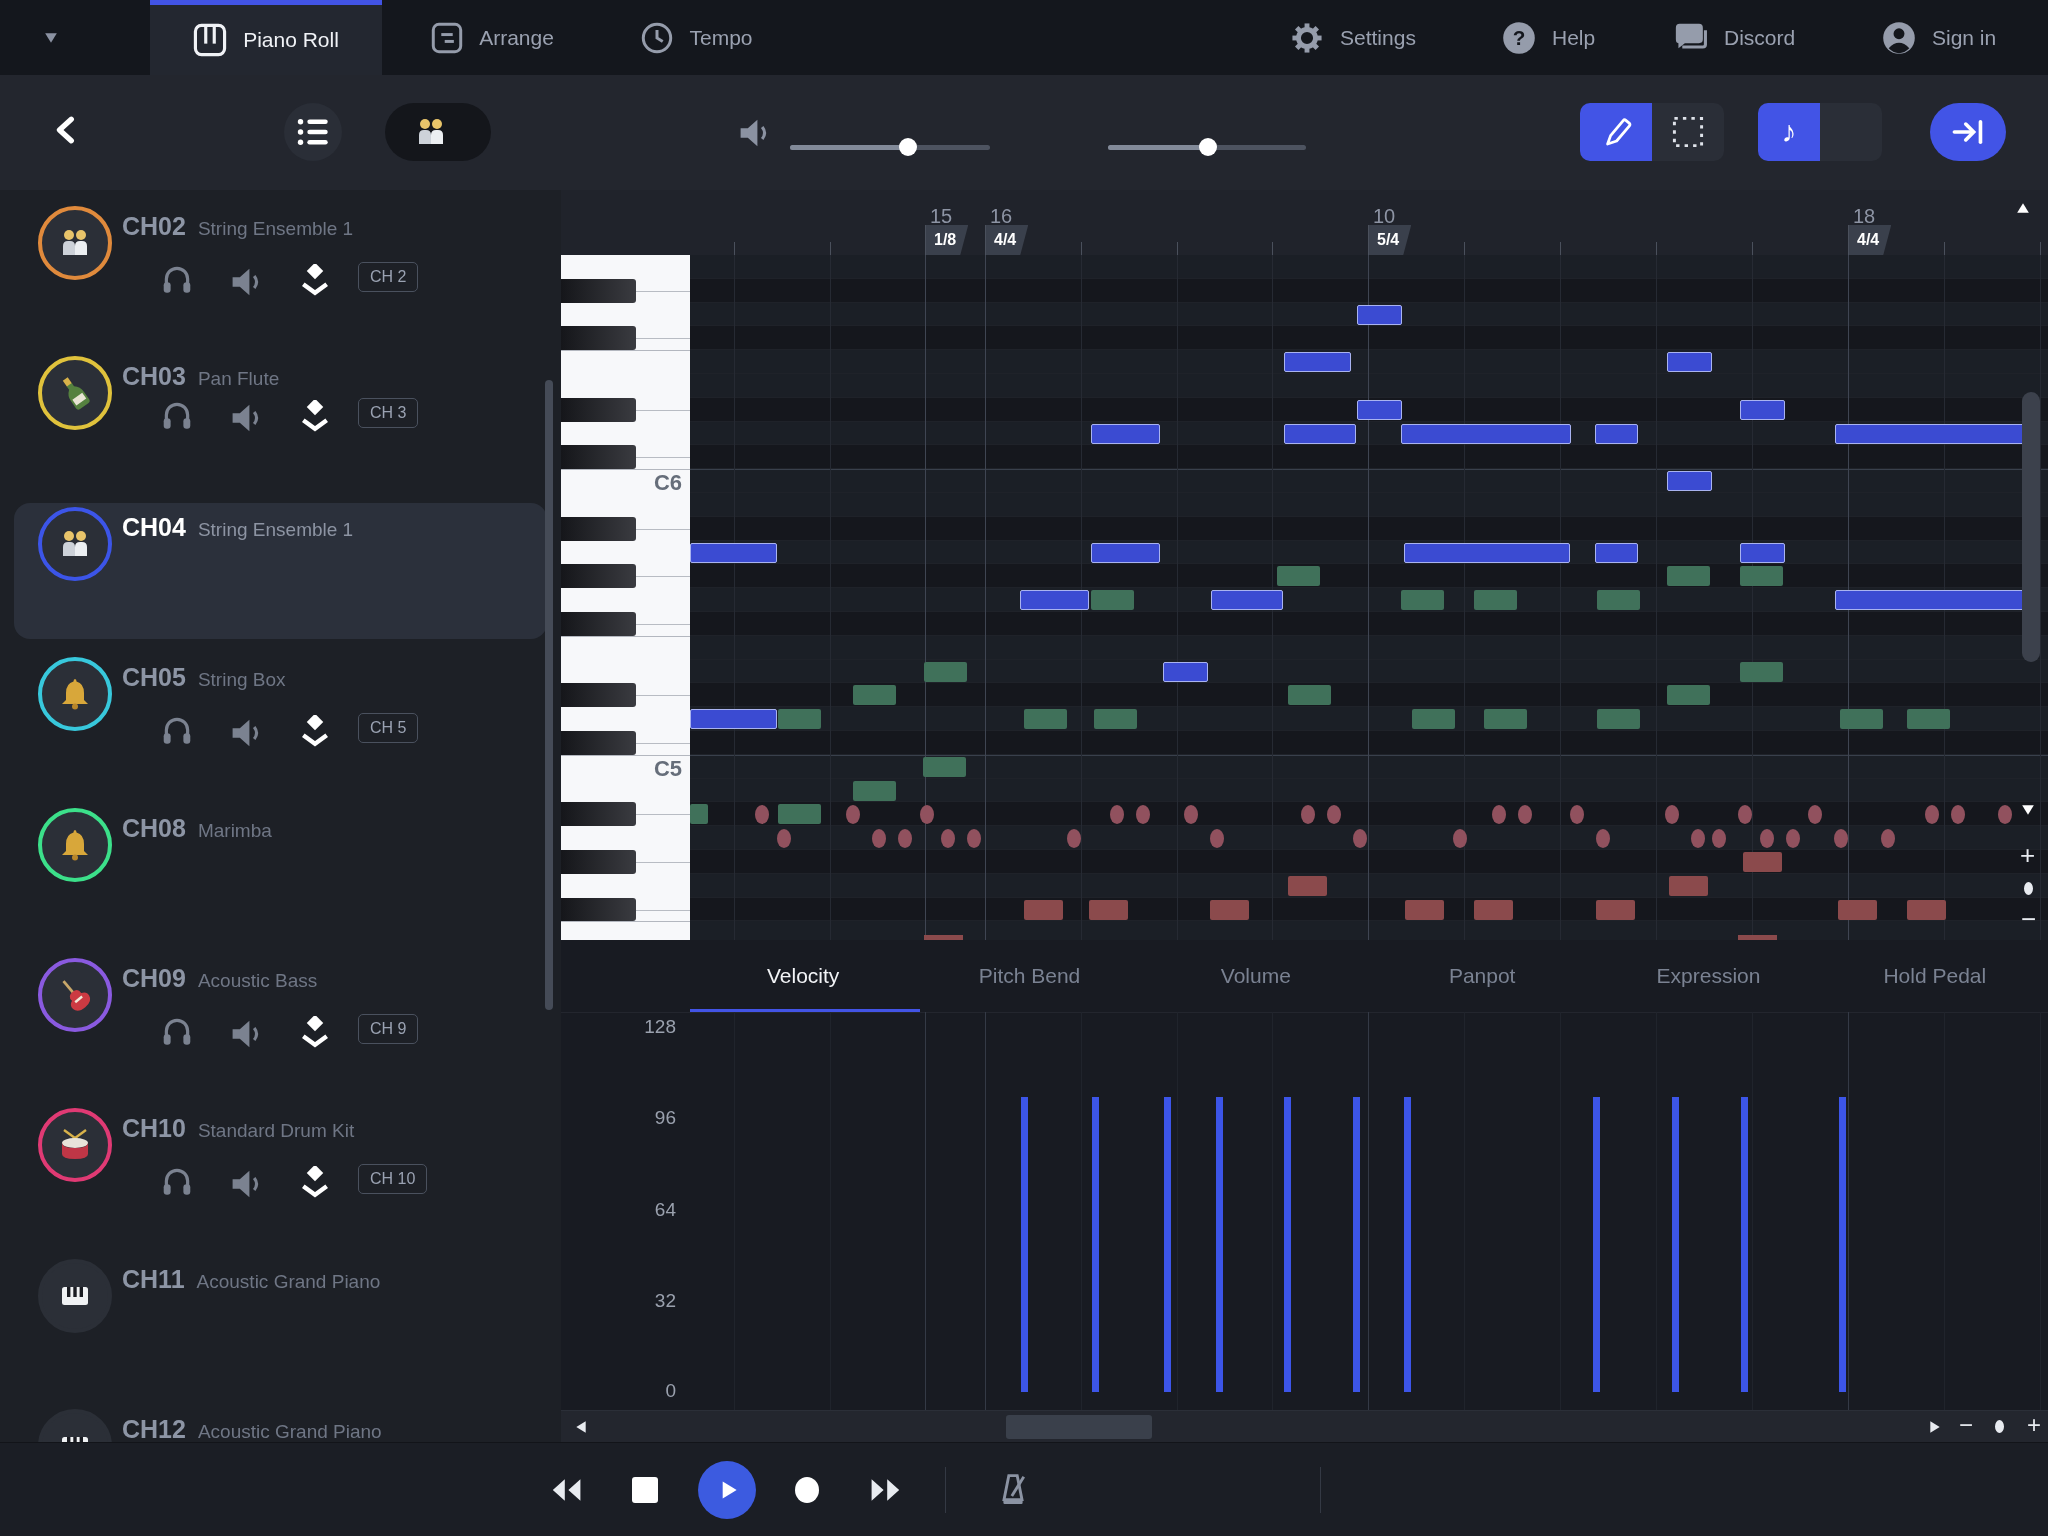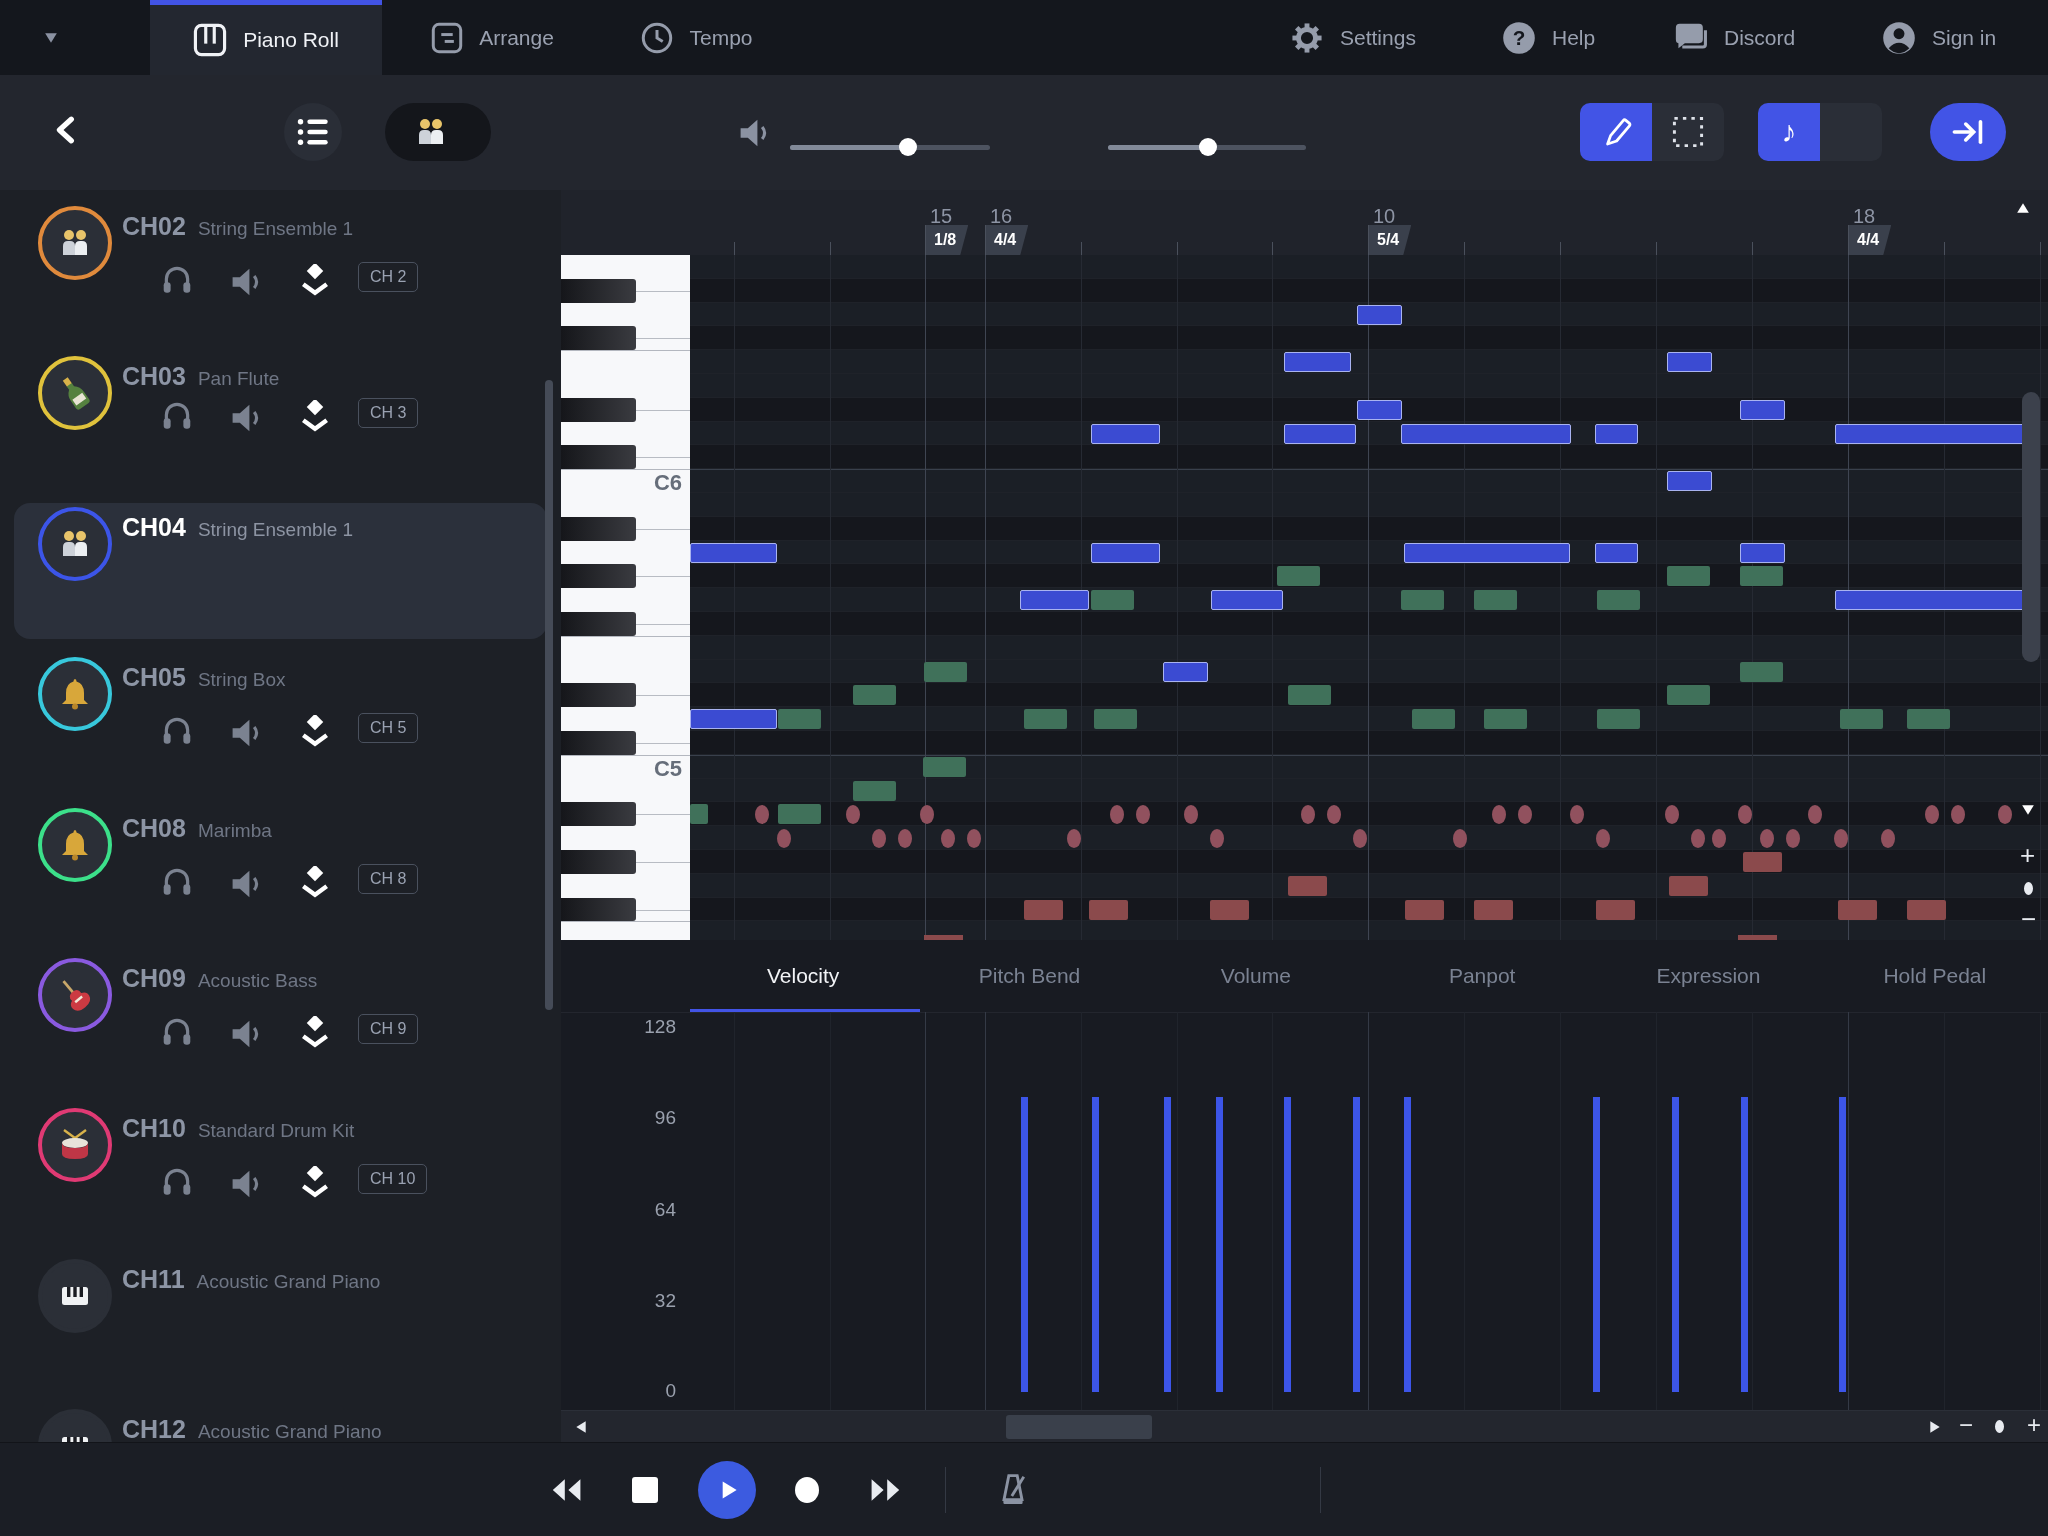--- a/index.html
+++ b/index.html
@@ -320,36 +320,20 @@
       <div class="abs track-item" style="top: 613.6px;">
         <div class="abs avatar" style="border: 4px solid rgb(60, 224, 138);">
           <span style="display:flex">
             <svg width="40" height="40" viewBox="0 0 40 40">
               <path d="M20 5 Q21.5 5 21.5 7.5 Q29 9.5 29 19 L29 26 L33 30 L7 30 L11 26 L11 19 Q11 9.5 18.5 7.5 Q18.5 5 20 5 Z" fill="#d8a73a"></path>
               <circle cx="20" cy="32.5" r="3" fill="#b8862a"></circle>
             </svg>
           </span>
         </div>
         <div class="abs" style="left: 108px; top: 10px; white-space: nowrap;"><span class="t-title">CH08</span><span class="t-inst" style="">Marimba</span></div>
-        <div class="abs" style="left: 130px; top: 58px; width: 400px; height: 40px;">
-          <div class="abs" style="left: 16px; top: 4px;"><svg width="34" height="32" viewBox="0 0 32 30">
-              <path d="M6 21 L6 14 a10 10 0 0 1 20 0 L26 21" fill="none" stroke="#7b8290" stroke-width="3"></path>
-              <rect x="3.5" y="17" width="6.5" height="10" rx="3" fill="#7b8290"></rect>
-              <rect x="22" y="17" width="6.5" height="10" rx="3" fill="#7b8290"></rect>
-            </svg></div>
-          <div class="abs" style="left: 86px; top: 4px;"><svg width="34" height="36" viewBox="0 0 28 30">
-              <path d="M2 11 L8 11 L16 4 L16 26 L8 19 L2 19 Z" fill="#7b8290"></path>
-              <path d="M20 10 Q24 15 20 20" stroke="#7b8290" stroke-width="2.6" fill="none"></path>
-            </svg></div>
-          <div class="abs" style="left: 154px; top: 4px;"><svg width="34" height="32" viewBox="0 0 32 30">
-              <rect x="10.5" y="1" width="11" height="11" transform="rotate(45 16 6.5)" fill="#fff"></rect>
-              <path d="M5 19 L16 27 L27 19" stroke="#fff" stroke-width="4.2" fill="none"></path>
-            </svg></div>
-          <div class="abs" style="left: 214px; top: 2px;"><span class="t-badge">CH 8</span></div>
-        </div>
       </div>
       <div class="abs track-item" style="top: 764px;">
         <div class="abs avatar" style="border: 4px solid rgb(138, 90, 224);">
           <span style="display:flex">
             <svg width="40" height="40" viewBox="0 0 40 40">
               <g transform="rotate(-40 20 20)">
                 <rect x="18.7" y="2" width="2.8" height="15" fill="#c9a86a"></rect>
                 <path d="M20 16 Q27 16 26 22.5 Q31.5 24.5 30.5 29.5 Q29.5 36 20 36 Q10.5 36 9.5 29.5 Q8.5 24.5 14 22.5 Q13 16 20 16 Z" fill="#cc3a42"></path>
                 <rect x="15.5" y="24.5" width="9" height="2.4" fill="#f0e8d8"></rect>
               </g>

